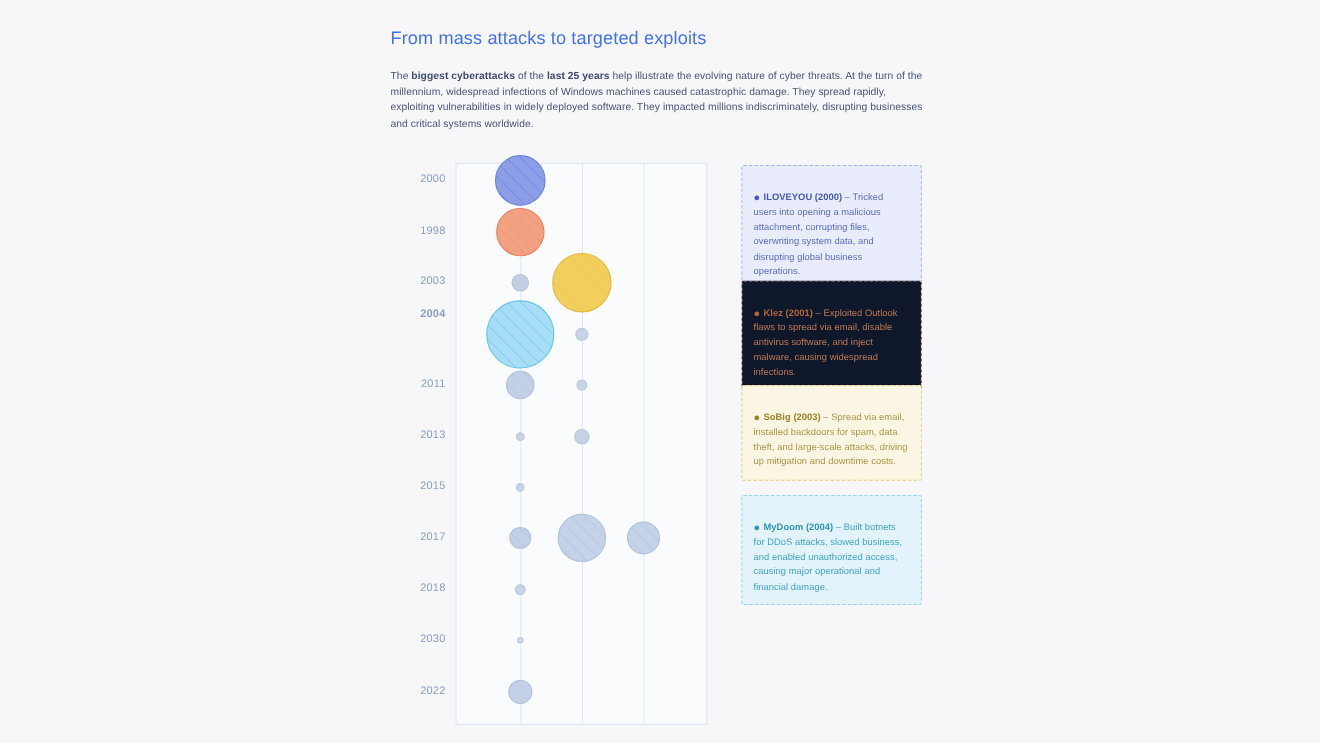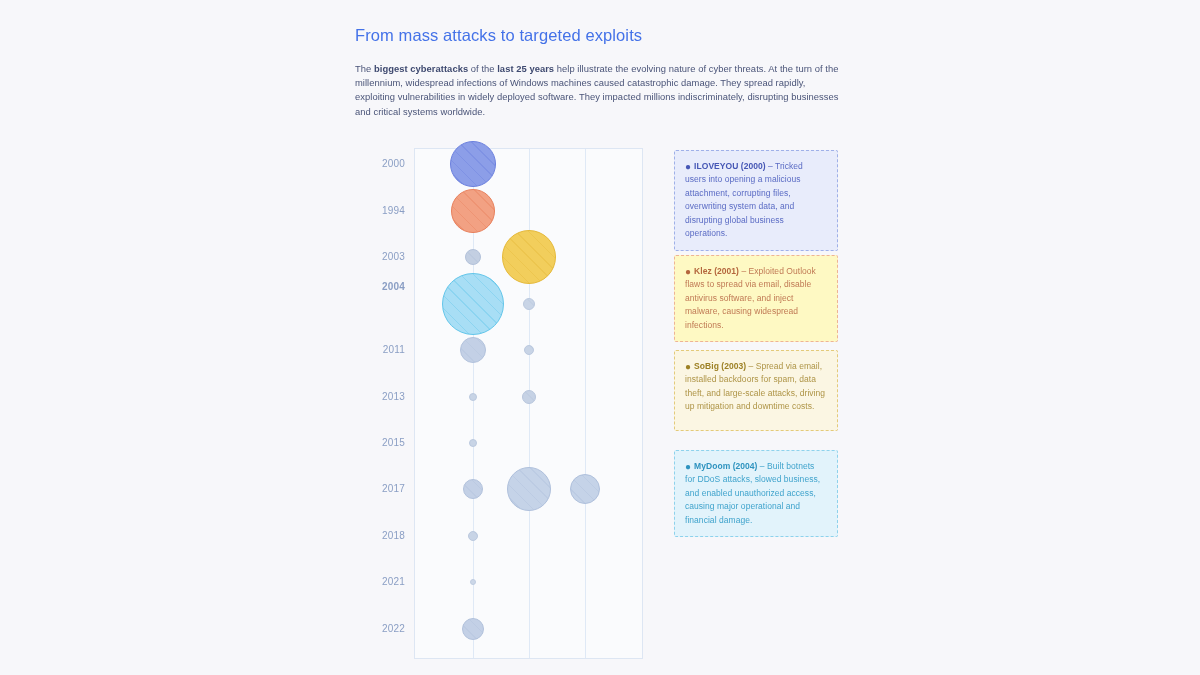--- a/index.html
+++ b/index.html
@@ -107,21 +107,21 @@
     width: 170px;
   }
 
   .anno-card {
     position: absolute;
     left: 0;
     width: 164px;
     border-width: 1px;
     border-style: dashed;
     border-radius: 2px;
-    padding: 9px 11px 9px 10px;
+    padding: 22px 11px 9px 10px;
   }
 
   .anno-text {
     font-size: 8.5px;
     line-height: 1.58;
     letter-spacing: 0.005em;
   }
   .anno-bullet {
     font-size: 10px;
     line-height: 0;
@@ -137,29 +137,29 @@
 <div id="page">
 
   <div id="header">
     <h1 id="page-title">From mass attacks to targeted exploits</h1>
     <p id="intro-paragraph"><span>The </span><b>biggest cyberattacks</b><span> of the </span><b>last 25 years</b><span> help illustrate the evolving nature of cyber threats. At the turn of the millennium, widespread infections of Windows machines caused catastrophic damage. They spread rapidly, exploiting vulnerabilities in widely deployed software. They impacted millions indiscriminately, disrupting businesses and critical systems worldwide.</span></p>
   </div>
 
   <div id="chart-area">
     <div id="y-axis">
         <div class="y-tick" style="top: 17.2273px;">2000</div>
-        <div class="y-tick" style="top: 63.6818px;">1994</div>
+        <div class="y-tick" style="top: 63.6818px;">1998</div>
         <div class="y-tick" style="top: 110.136px;">2003</div>
         <div class="y-tick" style="top: 140px; font-weight: bold;">2004</div>
         <div class="y-tick" style="top: 203.045px;">2011</div>
         <div class="y-tick" style="top: 249.5px;">2013</div>
         <div class="y-tick" style="top: 295.955px; text-align: center;">2015</div>
         <div class="y-tick" style="top: 342.409px;">2017</div>
         <div class="y-tick" style="top: 388.864px;">2018</div>
-        <div class="y-tick" style="top: 435.318px;">2021</div>
+        <div class="y-tick" style="top: 435.318px;">2030</div>
         <div class="y-tick" style="top: 481.773px;">2022</div>
       </div>
     <div id="plot">
         <div class="gridline" style="left: 58.105px;"></div>
         <div class="gridline" style="left: 114.21px;"></div>
         <div class="gridline" style="left: 170.315px;"></div>
         <div class="bubble" title="ILOVEYOU 2000" style="width: 46px; height: 46px; left: 58.105px; top: 15.2273px; background: repeating-linear-gradient(45deg, rgba(107, 128, 222, 0.4) 0px, rgba(107, 128, 222, 0.4) 1px, transparent 1px, transparent 9px) rgb(140, 158, 232); border: 1px solid rgb(107, 128, 222);"></div>
         <div class="bubble" title="Klez 2001" style="width: 44px; height: 44px; left: 58.105px; top: 61.6818px; background: repeating-linear-gradient(45deg, rgba(232, 128, 92, 0.4) 0px, rgba(232, 128, 92, 0.4) 1px, transparent 1px, transparent 9px) rgb(242, 161, 131); border: 1px solid rgb(232, 128, 92);"></div>
         <div class="bubble" title="small-2003 2003" style="width: 16px; height: 16px; left: 58.105px; top: 108.136px; background: repeating-linear-gradient(45deg, rgba(179, 194, 218, 0.4) 0px, rgba(179, 194, 218, 0.4) 1px, transparent 1px, transparent 9px) rgb(195, 207, 226); border: 1px solid rgb(179, 194, 218);"></div>
         <div class="bubble" title="SoBig 2003" style="width: 54px; height: 54px; left: 114.21px; top: 108.136px; background: repeating-linear-gradient(45deg, rgba(229, 185, 58, 0.4) 0px, rgba(229, 185, 58, 0.4) 1px, transparent 1px, transparent 9px) rgb(242, 206, 92); border: 1px solid rgb(229, 185, 58);"></div>
@@ -176,21 +176,21 @@
         <div class="bubble" title="small-2018 2018" style="width: 10px; height: 10px; left: 58.105px; top: 386.864px; background: repeating-linear-gradient(45deg, rgba(187, 201, 223, 0.4) 0px, rgba(187, 201, 223, 0.4) 1px, transparent 1px, transparent 9px) rgb(200, 212, 230); border: 1px solid rgb(187, 201, 223);"></div>
         <div class="bubble" title="small-2021 2021" style="width: 6px; height: 6px; left: 58.105px; top: 433.318px; background: rgb(204, 215, 232); border: 1px solid rgb(191, 204, 225);"></div>
         <div class="bubble" title="small-2022 2022" style="width: 22px; height: 22px; left: 58.105px; top: 479.773px; background: repeating-linear-gradient(45deg, rgba(178, 194, 220, 0.4) 0px, rgba(178, 194, 220, 0.4) 1px, transparent 1px, transparent 9px) rgb(195, 208, 230); border: 1px solid rgb(178, 194, 220);"></div>
       </div>
   </div>
 
   <div id="annotations">
       <div class="anno-card" style="top: 2px; min-height: 89px; border-color: rgb(159, 176, 232); background: rgb(232, 236, 251);">
         <div class="anno-text" style="color: rgb(90, 107, 196);"><span class="anno-bullet" style="color: rgb(70, 87, 181);">●</span><span class="anno-name" style="color: rgb(70, 87, 181);">ILOVEYOU (2000)</span><span> – </span><span>Tricked users into opening a malicious attachment, corrupting files, overwriting system data, and disrupting global business operations.</span></div>
       </div>
-      <div class="anno-card" style="top: 107px; min-height: 78px; border-color: rgb(238, 179, 150); background: #fef9c3;">
+      <div class="anno-card" style="top: 107px; min-height: 78px; border-color: rgb(238, 179, 150); background: #0f172a;">
         <div class="anno-text" style="color: rgb(192, 122, 85);"><span class="anno-bullet" style="color: rgb(180, 102, 61);">●</span><span class="anno-name" style="color: rgb(180, 102, 61);">Klez (2001)</span><span> – </span><span>Exploited Outlook flaws to spread via email, disable antivirus software, and inject malware, causing widespread infections.</span></div>
       </div>
       <div class="anno-card" style="top: 202px; min-height: 81px; border-color: rgb(227, 202, 123); background: rgb(251, 246, 227);">
         <div class="anno-text" style="color: rgb(174, 148, 70);"><span class="anno-bullet" style="color: rgb(157, 129, 37);">●</span><span class="anno-name" style="color: rgb(157, 129, 37);">SoBig (2003)</span><span> – </span><span>Spread via email, installed backdoors for spam, data theft, and large-scale attacks, driving up mitigation and downtime costs.</span></div>
       </div>
       <div class="anno-card" style="top: 302px; min-height: 83px; border-color: rgb(142, 210, 236); background: rgb(226, 243, 251);">
         <div class="anno-text" style="color: rgb(63, 163, 204);"><span class="anno-bullet" style="color: rgb(46, 147, 191);">●</span><span class="anno-name" style="color: rgb(46, 147, 191);">MyDoom (2004)</span><span> – </span><span>Built botnets for DDoS attacks, slowed business, and enabled unauthorized access, causing major operational and financial damage.</span></div>
       </div>
     </div>
 

